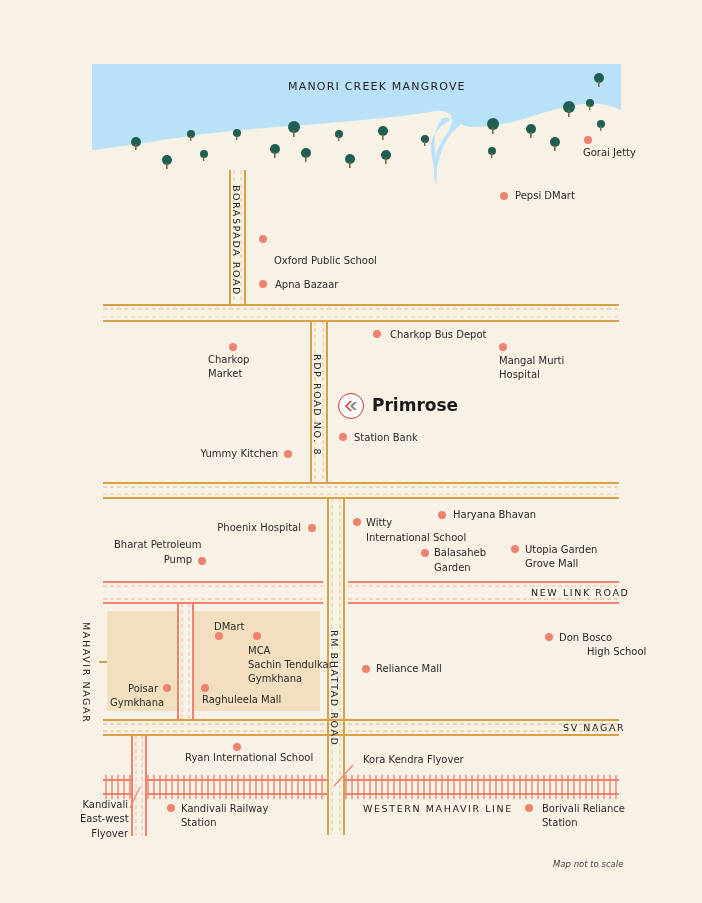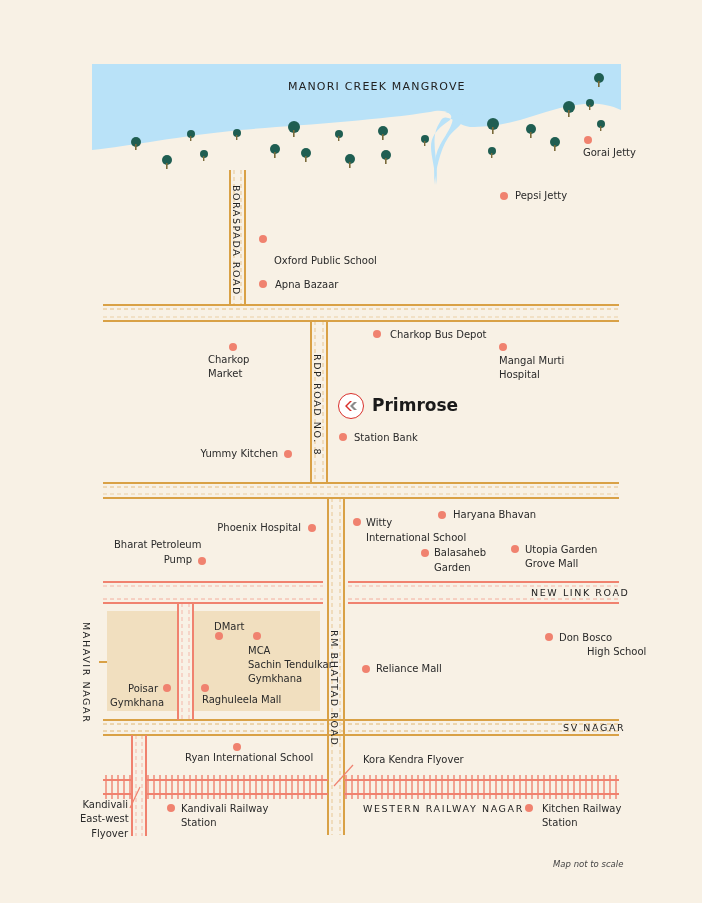--- a/index.html
+++ b/index.html
@@ -267,36 +267,36 @@
   </g>
 </svg>
 
 <div class="road-label" style="left:288px;top:80px;font-size:11px;letter-spacing:1.2px;">MANORI CREEK MANGROVE</div>
 
 <div class="road-label vert" style="left:231px;top:185px;font-size:9.5px;">BORASPADA ROAD</div>
 <div class="road-label vert" style="left:312px;top:354px;font-size:9.5px;">RDP ROAD NO. 8</div>
 <div class="road-label vert" style="left:329px;top:630px;font-size:9.5px;">RM BHATTAD ROAD</div>
 <div class="road-label" style="left:531px;top:587px;">NEW LINK ROAD</div>
 <div class="road-label" style="left:563px;top:722px;">SV NAGAR</div>
-<div class="road-label" style="left:363px;top:803px;">WESTERN RAILWAY NAGAR</div>
+<div class="road-label" style="left:363px;top:803px;">WESTERN MAHAVIR LINE</div>
 <div class="road-label vert" style="left:81px;top:622px;">MAHAVIR NAGAR</div>
 
 <div class="abs" style="left:338px;top:393px;width:26px;height:26px;border:1.8px solid #d9302b;border-radius:50%;box-sizing:border-box;background:#fff;">
   <svg width="22" height="22" viewBox="0 0 22 22" style="left:1px;top:1px;">
     <path d="M10,6 L5,11 L10,16 L12,16 L7,11 L12,6 Z" fill="#d9302b"></path>
     <path d="M14,7 L10,11 L14,15 L17,15 L13,11 L17,7 Z" fill="#8a8a8a"></path>
   </svg>
 </div>
 <div class="abs" style="left:372px;top:395px;font-size:17px;font-weight:bold;color:#1a1a1a;">Primrose</div>
 
 <div class="dot" style="left:584px;top:136px;"></div>
 <div class="lbl" style="left:583px;top:145px;">Gorai Jetty</div>
 
 <div class="dot" style="left:500px;top:192px;"></div>
-<div class="lbl" style="left:515px;top:188px;">Pepsi Jetty</div>
+<div class="lbl" style="left:515px;top:188px;">Pepsi DMart</div>
 
 <div class="dot" style="left:259px;top:235px;"></div>
 <div class="lbl" style="left:274px;top:232px;margin-top:21px;">Oxford Public School</div>
 
 <div class="dot" style="left:259px;top:280px;"></div>
 <div class="lbl" style="left:275px;top:277px;">Apna Bazaar</div>
 
 <div class="dot" style="left:373px;top:330px;"></div>
 <div class="lbl" style="left:390px;top:327px;">Charkop Bus Depot</div>
 
@@ -365,16 +365,16 @@
 
 <div class="lbl r" style="left:80px;width:48px;top:797px;">Kandivali</div>
 <div class="lbl r" style="left:80px;width:48px;top:811px;">East-west</div>
 <div class="lbl r" style="left:80px;width:48px;top:826px;">Flyover</div>
 
 <div class="dot" style="left:167px;top:804px;"></div>
 <div class="lbl" style="left:181px;top:801px;">Kandivali Railway</div>
 <div class="lbl" style="left:181px;top:815px;">Station</div>
 
 <div class="dot" style="left:525px;top:804px;"></div>
-<div class="lbl" style="left:542px;top:801px;">Kitchen Railway</div>
+<div class="lbl" style="left:542px;top:801px;">Borivali Reliance</div>
 <div class="lbl" style="left:542px;top:815px;">Station</div>
 
 <div class="lbl" style="left:553px;top:857px;font-size:8.5px;font-style:italic;color:#444;">Map not to scale</div>
 
 </body></html>

